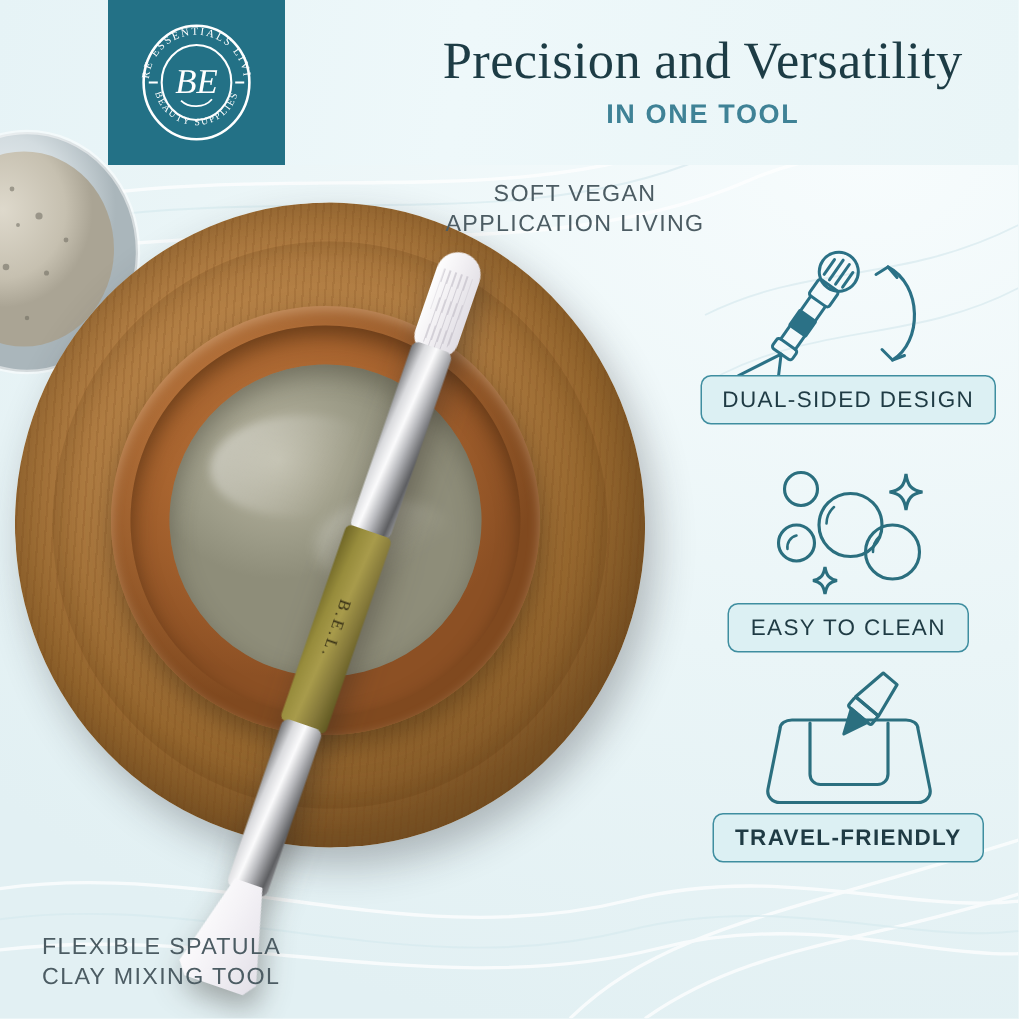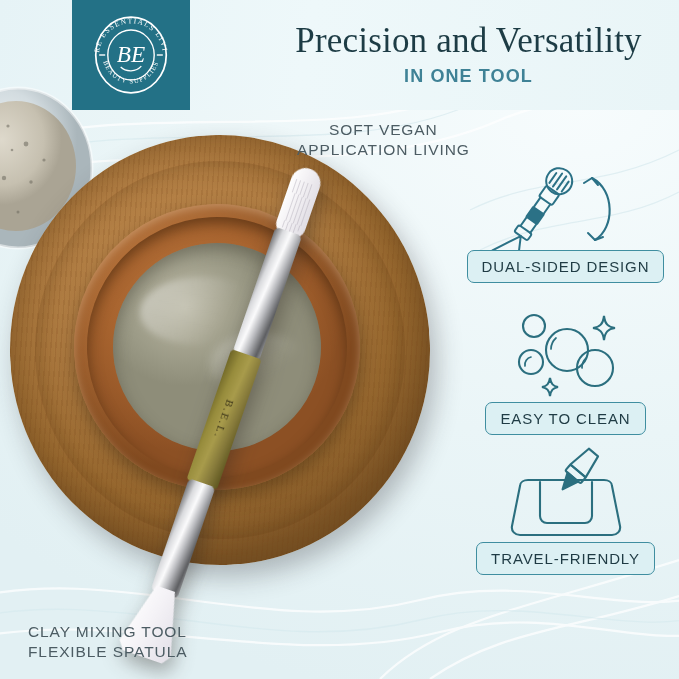--- a/index.html
+++ b/index.html
@@ -154,21 +154,21 @@
     align-items:center;}
   .feature-icon{height:100px;display:flex;align-items:center;justify-content:center;}
   .pill{
     border:1.4px solid #3f8ea0;border-radius:7px;
     background:#dcf0f3;
     padding:7px 14px 7px 14px;
     font-size:15px;color:#1f3b44;letter-spacing:.9px;white-space:nowrap;
   }
   #f1{top:0;}
   #f2{top:152px;text-align:center;}
-  #f3{top:292px;}
+  #f3{top:292px;font-weight:bold;}
 </style>
 </head>
 <body>
 
 <div id="stage">
 
   <div class="waves">
     <svg viewBox="0 0 679 679" preserveAspectRatio="none">
       <g fill="none" stroke="#ffffff" stroke-width="2.2" opacity="0.75">
         <path d="M-40,150 C150,95 330,150 470,90 C560,52 640,80 720,45"></path>
@@ -268,22 +268,22 @@
       <div class="spatula"></div>
     </div>
   </div>
 
   <div class="callout callout-brush">
     <div>SOFT VEGAN</div>
     <div>APPLICATION LIVING</div>
   </div>
 
   <div class="callout callout-spatula">
+    <div>FLEXIBLE SPATULA</div>
     <div>CLAY MIXING TOOL</div>
-    <div>FLEXIBLE SPATULA</div>
   </div>
 
   <div class="features">
 
     <div class="feature" id="f1">
       <div class="feature-icon">
         <svg width="150" height="100" viewBox="0 0 150 100">
           <g fill="none" stroke="#2b7186" stroke-width="2" stroke-linecap="round" stroke-linejoin="round">
             <g transform="rotate(35 55 50)">
               <path d="M55,14 a13,13 0 0,1 0,26 a13,13 0 0,1 0,-26"></path>

